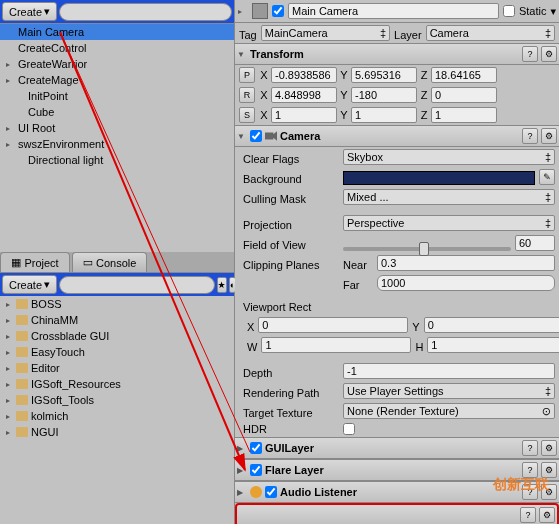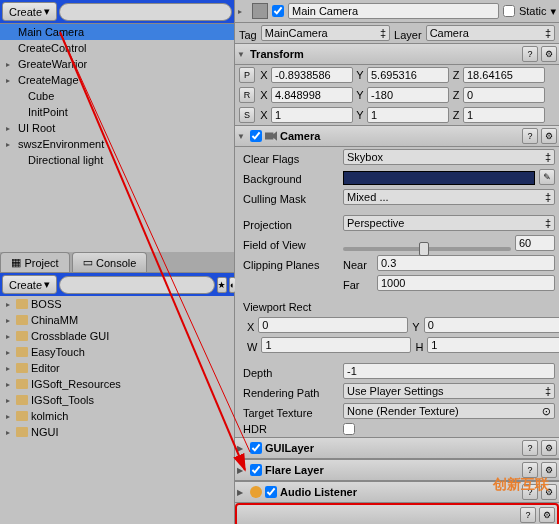--- a/index.html
+++ b/index.html
@@ -28,21 +28,21 @@
 .dropdown{border:1px solid #888;border-radius:2px;padding:1px 3px;background:#ddd;height:16px;display:flex;justify-content:space-between;align-items:center;cursor:pointer}
 .row{display:flex;align-items:flex-end;padding:2px 4px;gap:4px}
 .label{width:100px;padding-left:4px}
 .comp-header{display:flex;align-items:center;padding:2px;background:linear-gradient(#d8d8d8,#c0c0c0);border-top:1px solid #888;border-bottom:1px solid #888;gap:3px}
 .comp-header b{font-weight:bold}
 .fold{font-size:8px;color:#555;cursor:pointer;width:10px}
 .mini-btn{width:16px;height:16px;border:1px solid #888;border-radius:2px;background:linear-gradient(#e8e8e8,#c8c8c8);display:flex;align-items:center;justify-content:center;font-size:9px;cursor:pointer}
 .gear{margin-left:auto}
 .xyz{display:flex;gap:2px;align-items:center}
 .xyz span{width:10px;text-align:center}
-.xyz input{width:82px}
+.xyz input{width:66px}
 .color-swatch{height:14px;background:#1b2a5c;border:1px solid #000;flex:1}
 .slider{flex:1;display:flex;align-items:center;gap:4px}
 .slider-track{flex:1;height:4px;background:#999;border-radius:2px;position:relative}
 .slider-thumb{position:absolute;width:10px;height:14px;background:#ddd;border:1px solid #666;border-radius:2px;top:-5px;left:45%}
 .red-box{border:2px solid #d00;border-radius:4px}
 .watermark{position:absolute;right:10px;bottom:30px;font-size:14px;color:#e88030;font-weight:bold;pointer-events:none;z-index:10}
 .arrow-svg{position:absolute;top:0;left:0;pointer-events:none;z-index:5}
 .icon-sq{width:12px;height:12px;display:inline-block}
 .cam-icon{background:#666;clip-path:polygon(0 20%,70% 20%,70% 35%,100% 10%,100% 90%,70% 65%,70% 80%,0 80%)}
 .sun-icon{width:12px;height:12px;border-radius:50%;background:#e8a030}
@@ -68,24 +68,24 @@
         </div>
         <div class="h-item blue">
           <span class="tri">▸</span>
           <span>GreateWarrior</span>
         </div>
         <div class="h-item blue">
           <span class="tri">▸</span>
           <span>CreateMage</span>
         </div>
         <div class="h-item" style="padding-left: 28px;">
+          <span>InitPoint</span>
+        </div>
+        <div class="h-item" style="padding-left: 28px;">
           <span>Cube</span>
-        </div>
-        <div class="h-item" style="padding-left: 28px;">
-          <span>InitPoint</span>
         </div>
         <div class="h-item blue">
           <span class="tri">▸</span>
           <span>UI Root</span>
         </div>
         <div class="h-item blue">
           <span class="tri">▸</span>
           <span>swszEnvironment</span>
         </div>
         <div class="h-item" style="padding-left: 28px;">
@@ -269,21 +269,21 @@
         <input class="text-input" style="width: 40px;" value="60">
       </div>
     <div class="row">
         <span class="label">Clipping Planes</span>
         <span style="width:30px">Near</span>
         <input class="text-input" style="flex: 1 1 0%;" value="0.3">
       </div>
     <div class="row">
         <span class="label"></span>
         <span style="width:30px">Far</span>
-        <input class="text-input" style="flex: 1 1 0%;" value="1000">
+        <input class="text-input" style="flex: 1 1 0%; border-radius: 6px;" value="1000">
       </div>
     <div style="height:6px"></div>
     <div class="row">
         <span class="label">Viewport Rect</span>
       </div>
     <div class="row">
         <span class="label"></span>
         <span>X</span>
         <input class="text-input" style="flex: 1 1 0%;" value="0">
         <span>Y</span>

